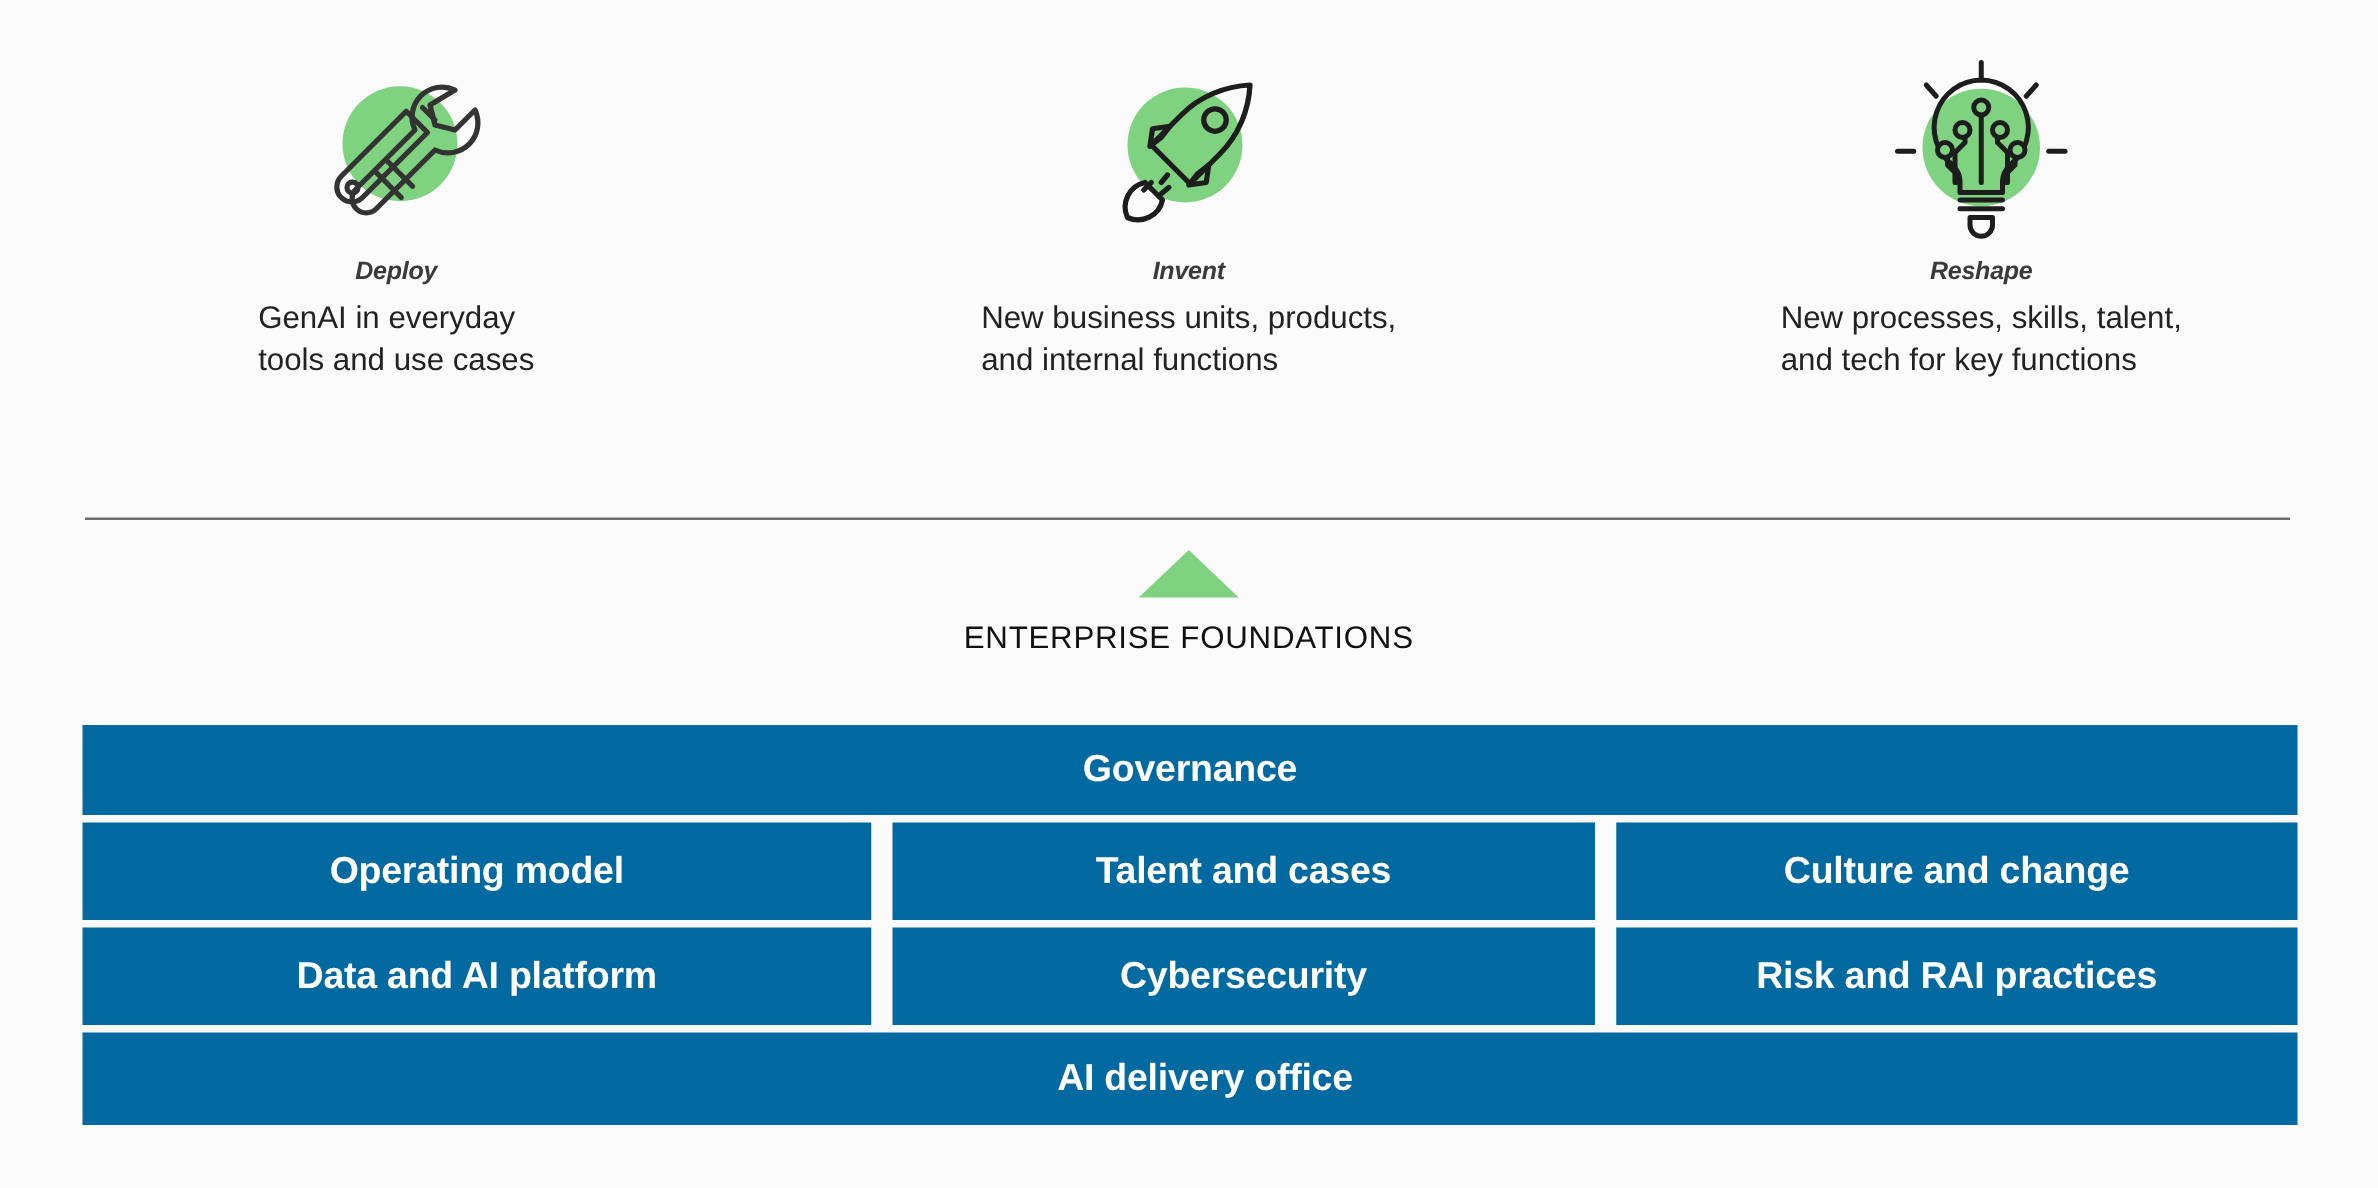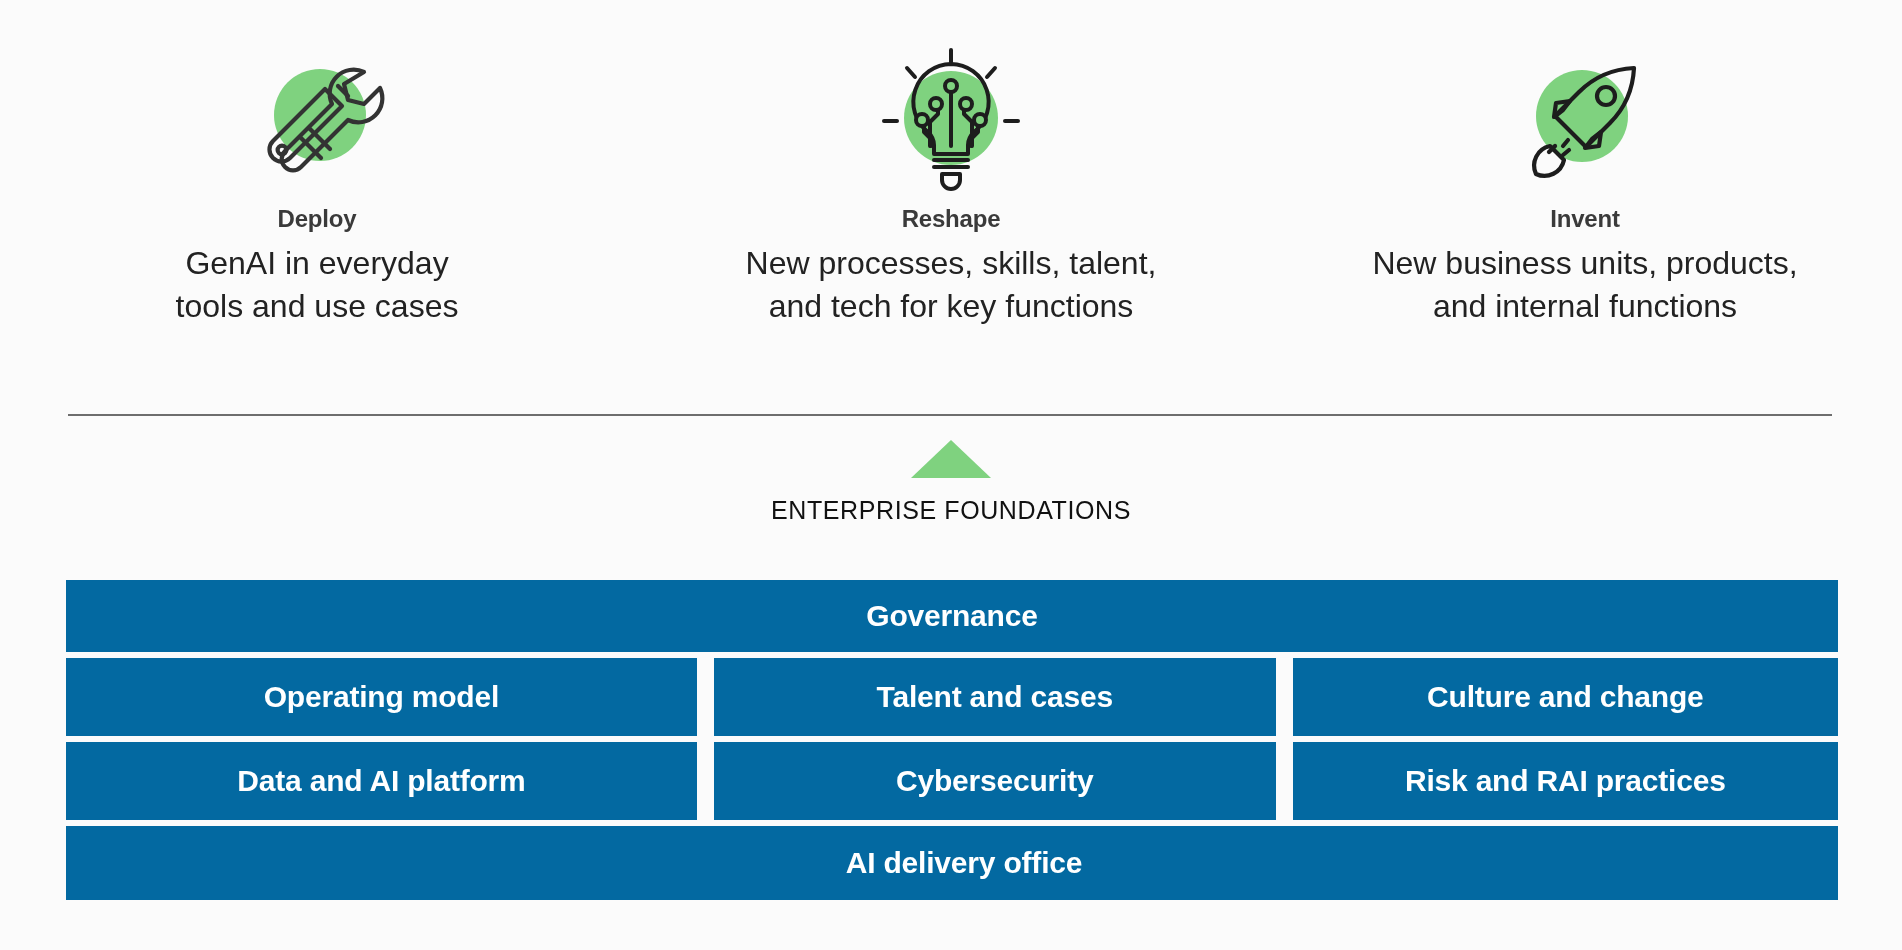--- a/index.html
+++ b/index.html
@@ -38,31 +38,31 @@
     position: relative;
     display: block;
   }
   .pillar-icon svg {
     display: block;
     width: 150px;
     height: 150px;
   }
   .pillar-title {
     margin-top: 14px;
-    font-size: 24px;
+    font-size: 20px;
     font-weight: bold;
     color: #3a3a3a;
     letter-spacing: -0.2px;
     line-height: 1.1;
+    font-style: italic;
   }
   .pillar-desc {
     margin-top: 10px;
-    font-size: 32px;
+    font-size: 25px;
     color: #222222;
-    text-align: center;
     line-height: 1.34;
     font-weight: 400;
   }
   .pillar-desc .line { display: block; }
 
   
   #divider {
     position: absolute;
     left: 68px;
     top: 414px;
@@ -155,20 +155,49 @@
     <div class="pillar-title">Deploy</div>
     <div class="pillar-desc">
       <span class="line">GenAI in everyday</span>
       <span class="line">tools and use cases</span>
     </div>
   </div>
 
   <div class="pillar">
     <span class="pillar-icon">
       <svg viewBox="0 0 150 150" xmlns="http://www.w3.org/2000/svg">
+        <circle cx="72" cy="74" r="46" fill="#7fd27f"></circle>
+        <g fill="none" stroke="#1d1d1d" stroke-width="4.2" stroke-linecap="round" stroke-linejoin="round">
+
+          <path d="M124 26 c-20 1 -40 9 -55 24 L45 74 l31 31 24-24 c15-15 23-35 24-55 Z"></path>
+
+          <circle cx="96" cy="54" r="9"></circle>
+
+          <path d="M60 59 l-14 2 -2 14 9 -7 Z"></path>
+
+          <path d="M91 90 l-2 14 -14 2 7 -9 Z"></path>
+
+          <path d="M45 104 l-6 6"></path>
+          <path d="M58 98 l-5 6"></path>
+          <path d="M53 113 l6 -5"></path>
+
+          <path d="M40 104 a20 20 0 0 0 -14 28 a20 20 0 0 0 28 -14 Z"></path>
+        </g>
+      </svg>
+    </span>
+    <div class="pillar-title">Invent</div>
+    <div class="pillar-desc">
+      <span class="line">New business units, products,</span>
+      <span class="line">and internal functions</span>
+    </div>
+  </div>
+
+  <div class="pillar">
+    <span class="pillar-icon">
+      <svg viewBox="0 0 150 150" xmlns="http://www.w3.org/2000/svg">
         <circle cx="75" cy="76" r="47" fill="#7fd27f"></circle>
         <g fill="none" stroke="#1d1d1d" stroke-width="4" stroke-linecap="round" stroke-linejoin="round">
 
           <path d="M75 8 v12"></path>
           <path d="M31 26 l8 9"></path>
           <path d="M119 26 l-8 9"></path>
           <path d="M8 79 h13"></path>
           <path d="M142 79 h-13"></path>
 
           <path d="M75 22 a38 38 0 0 0 -23 68 c4 4 6 8 6 13 v9 h34 v-9 c0-5 2-9 6-13 a38 38 0 0 0 -23 -68 Z"></path>
@@ -192,49 +221,20 @@
         </g>
       </svg>
     </span>
     <div class="pillar-title">Reshape</div>
     <div class="pillar-desc">
       <span class="line">New processes, skills, talent,</span>
       <span class="line">and tech for key functions</span>
     </div>
   </div>
 
-  <div class="pillar">
-    <span class="pillar-icon">
-      <svg viewBox="0 0 150 150" xmlns="http://www.w3.org/2000/svg">
-        <circle cx="72" cy="74" r="46" fill="#7fd27f"></circle>
-        <g fill="none" stroke="#1d1d1d" stroke-width="4.2" stroke-linecap="round" stroke-linejoin="round">
-
-          <path d="M124 26 c-20 1 -40 9 -55 24 L45 74 l31 31 24-24 c15-15 23-35 24-55 Z"></path>
-
-          <circle cx="96" cy="54" r="9"></circle>
-
-          <path d="M60 59 l-14 2 -2 14 9 -7 Z"></path>
-
-          <path d="M91 90 l-2 14 -14 2 7 -9 Z"></path>
-
-          <path d="M45 104 l-6 6"></path>
-          <path d="M58 98 l-5 6"></path>
-          <path d="M53 113 l6 -5"></path>
-
-          <path d="M40 104 a20 20 0 0 0 -14 28 a20 20 0 0 0 28 -14 Z"></path>
-        </g>
-      </svg>
-    </span>
-    <div class="pillar-title">Invent</div>
-    <div class="pillar-desc">
-      <span class="line">New business units, products,</span>
-      <span class="line">and internal functions</span>
-    </div>
-  </div>
-
 </div>
 
 <div id="divider"></div>
 
 <div id="foundations-head">
   <div id="foundations-triangle"></div>
   <div id="foundations-label">ENTERPRISE FOUNDATIONS</div>
 </div>
 
 <div id="foundation-stack">

